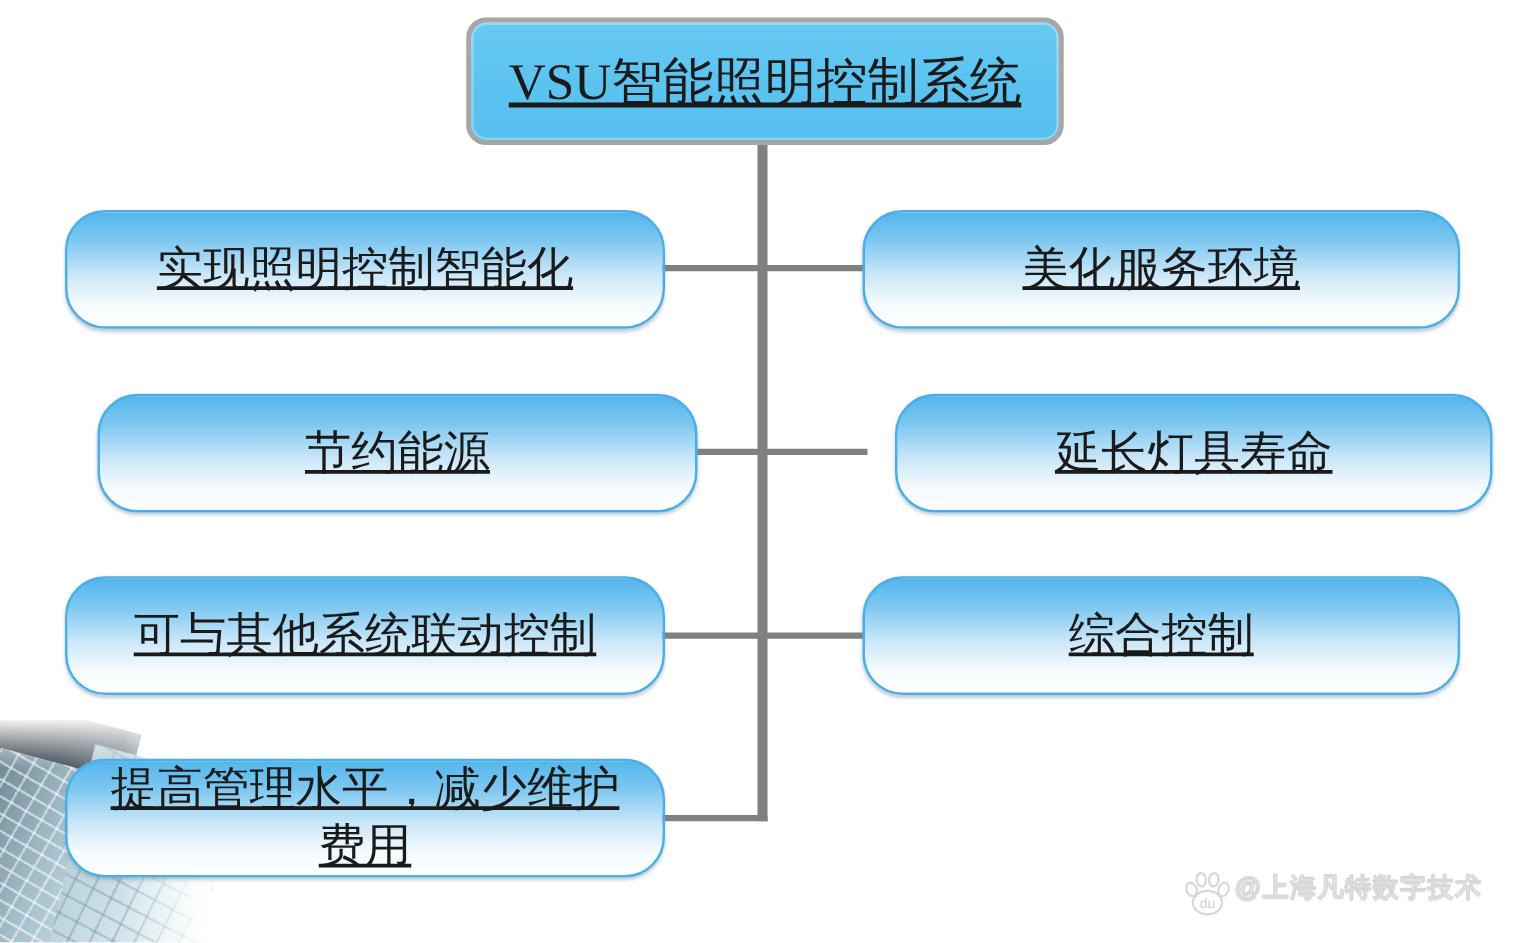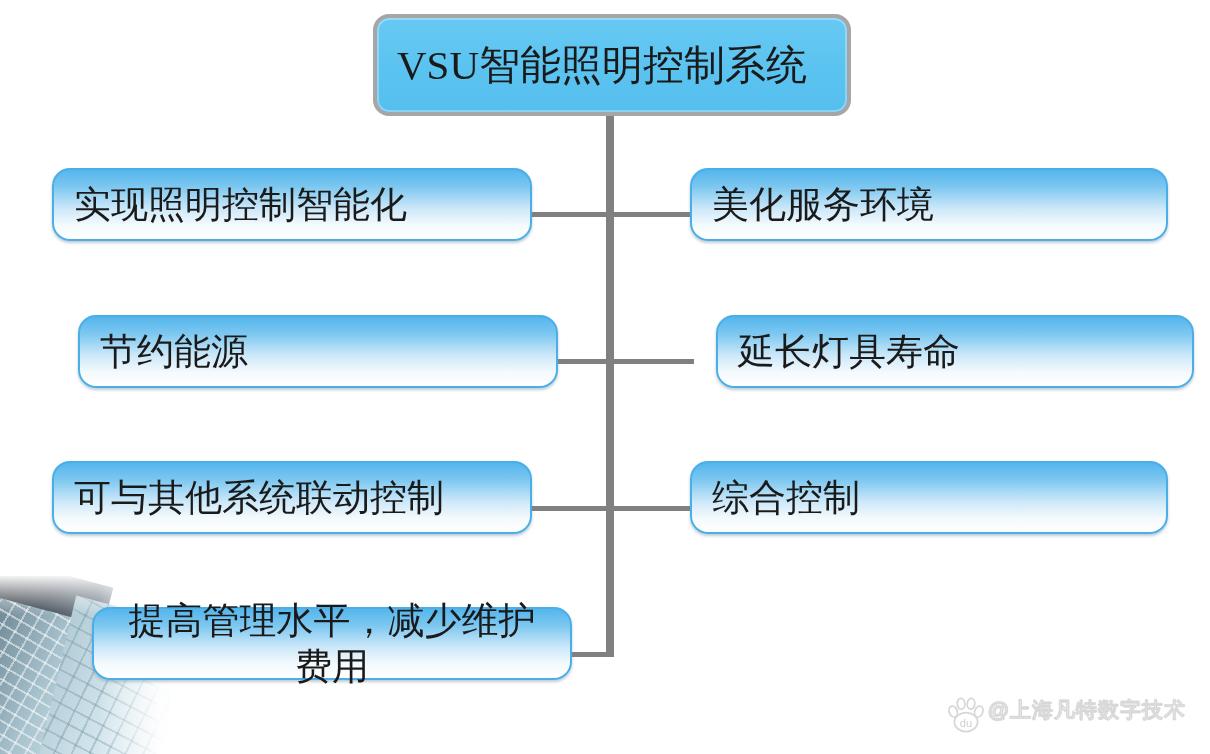--- a/index.html
+++ b/index.html
@@ -21,48 +21,49 @@
   .h-row2 { left: 528px; top: 359px; width: 166px; height: 5px; }
   .h-row3 { left: 528px; top: 506px; width: 166px; height: 5px; }
   .h-row4 { left: 528px; top: 652px; width:  86px; height: 5px; }
 
   
   .node {
     position: absolute;
     z-index: 2;
     display: flex;
     align-items: center;
-    justify-content: flex-start;
+    justify-content: center;
     text-align: center;
     color: #1a1a1a;
     line-height: 1.22;
     padding: 4px 20px;
+    text-decoration: underline;
   }
   .node-root {
     left: 373px; top: 14px; width: 478px; height: 102px;
     background: linear-gradient(180deg, #66c9f3 0%, #5bc3f0 55%, #55bfee 100%);
     border: 4px solid #a6a6a6;
     border-radius: 16px;
     font-size: 41px;
     box-shadow: inset 0 0 0 2px rgba(255,255,255,0.30);
   }
   .node-branch {
-    width: 480px; height: 73px;
+    width: 480px; height: 95px;
     background: linear-gradient(180deg, #54b6ec 0%, #7cc7f0 24%, #cde8f9 56%, #f4fafd 80%, #ffffff 100%);
     border: 2px solid #4aaee8;
-    border-radius: 18px;
+    border-radius: 32px;
     font-size: 37px;
     box-shadow: 0 2px 3px rgba(120,140,155,0.45);
   }
   .col-left  { left: 52px; }
   .col-right { left: 690px; width: 478px; }
   .row-1 { top: 168px; }
   .row-2 { top: 315px; margin-left: 26px; }
   .row-3 { top: 461px; }
-  .row-4 { top: 607px; margin-left: 40px; }
+  .row-4 { top: 607px; }
 
   
   .building {
     position: absolute;
     left: 0; top: 576px;
     width: 170px; height: 178px;
     z-index: 0;
     overflow: hidden;
   }
   .building .roof {

